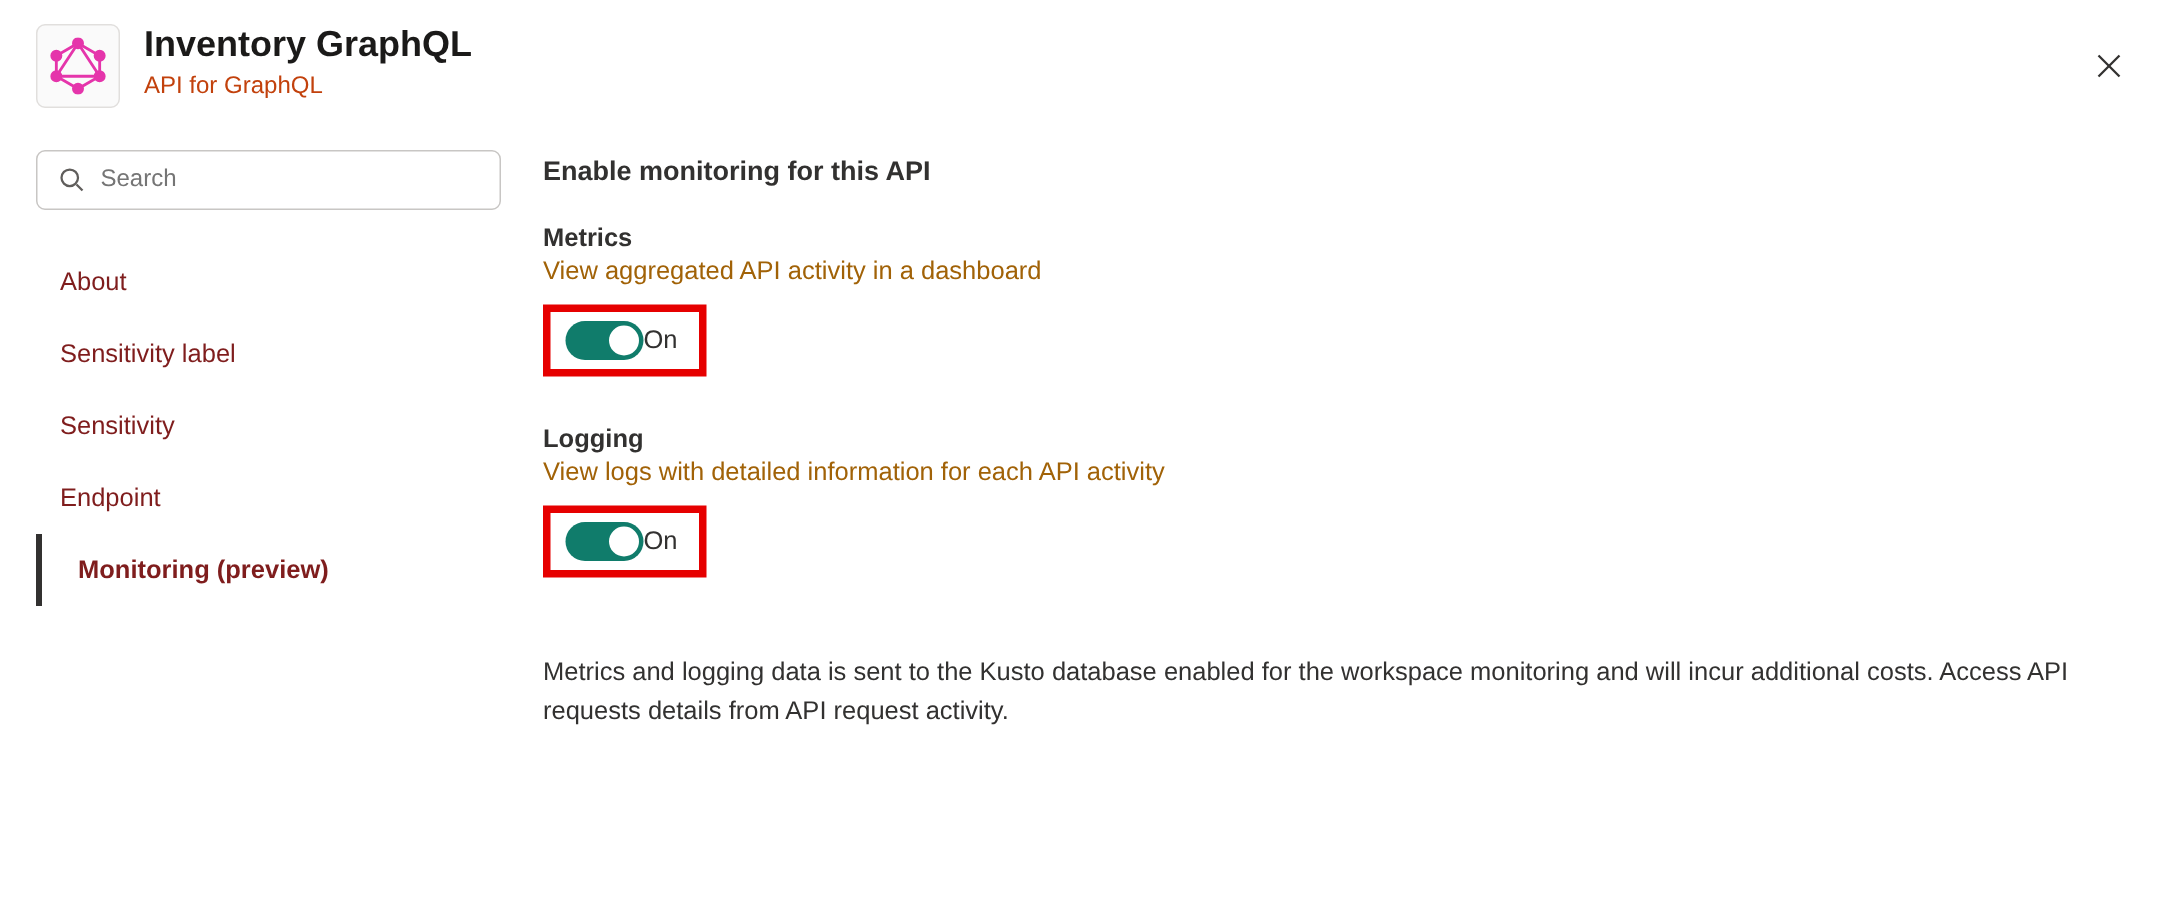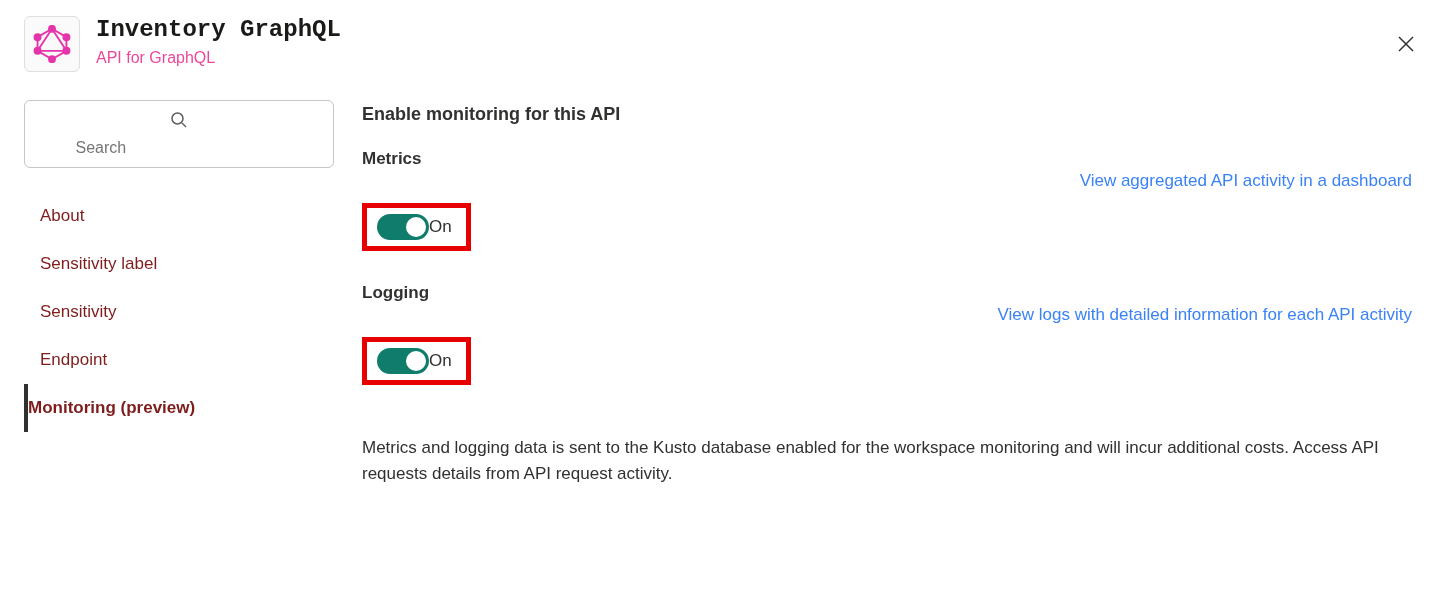--- a/index.html
+++ b/index.html
@@ -29,25 +29,24 @@
       align-items: center;
       justify-content: center;
       flex-shrink: 0;
     }
     .title-block { flex: 1; }
     .title {
       font-size: 24px;
       font-weight: 600;
       color: #1b1a19;
       line-height: 1.2;
-      font-family: Liberation Mono, monospace;
     }
     .subtitle {
       font-size: 16px;
-      color: #ec4899;
+      color: #c2410c;
       margin-top: 4px;
     }
     .close-btn {
       position: absolute;
       top: 28px;
       right: 28px;
       width: 32px;
       height: 32px;
       display: flex;
       align-items: center;
@@ -67,62 +66,60 @@
     }
     .search-box {
       display: flex;
       align-items: center;
       gap: 10px;
       border: 1px solid #c8c6c4;
       border-radius: 6px;
       padding: 10px 14px;
       margin-bottom: 24px;
       color: #605e5c;
-      flex-direction: column;
     }
     .search-box input {
       border: none;
       outline: none;
       font-size: 16px;
       color: #605e5c;
       flex: 1;
       background: transparent;
     }
     .nav-item {
       padding: 14px 8px 14px 12px;
       font-size: 17px;
       color: #7f1d1d;
       cursor: pointer;
       border-left: 4px solid transparent;
     }
     .nav-item.active {
       font-weight: 600;
       border-left: 4px solid #323130;
-      padding-left: 0;
+      padding-left: 24px;
     }
     .main {
       flex: 1;
       padding-top: 4px;
       max-width: 1050px;
     }
     .main-heading {
       font-size: 18px;
       font-weight: 600;
       margin-bottom: 24px;
     }
     .section-title {
       font-size: 17px;
       font-weight: 600;
       margin-bottom: 2px;
     }
     .section-desc {
       font-size: 17px;
-      color: #3b82f6;
+      color: #a16207;
       margin-bottom: 12px;
-      text-align: right;
     }
     .highlight-box {
       border: 5px solid #e60000;
       display: inline-flex;
       align-items: center;
       padding: 6px 14px 6px 10px;
       margin-bottom: 32px;
     }
     .toggle {
       width: 52px;

